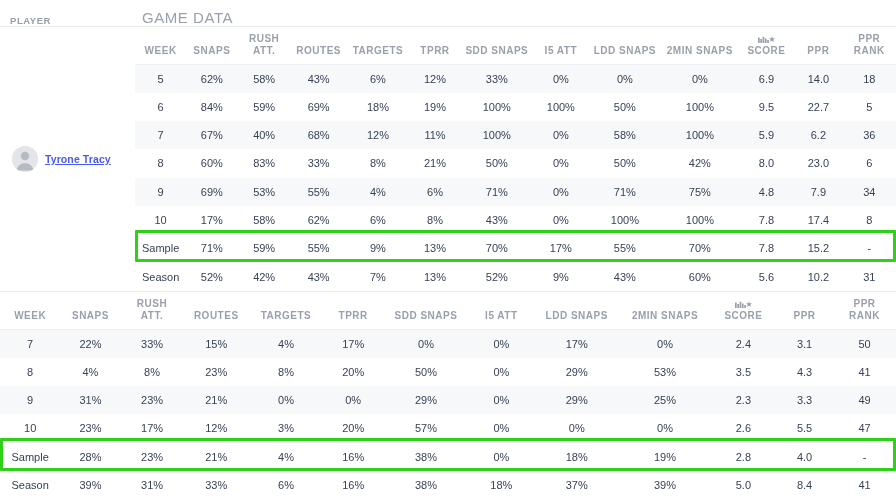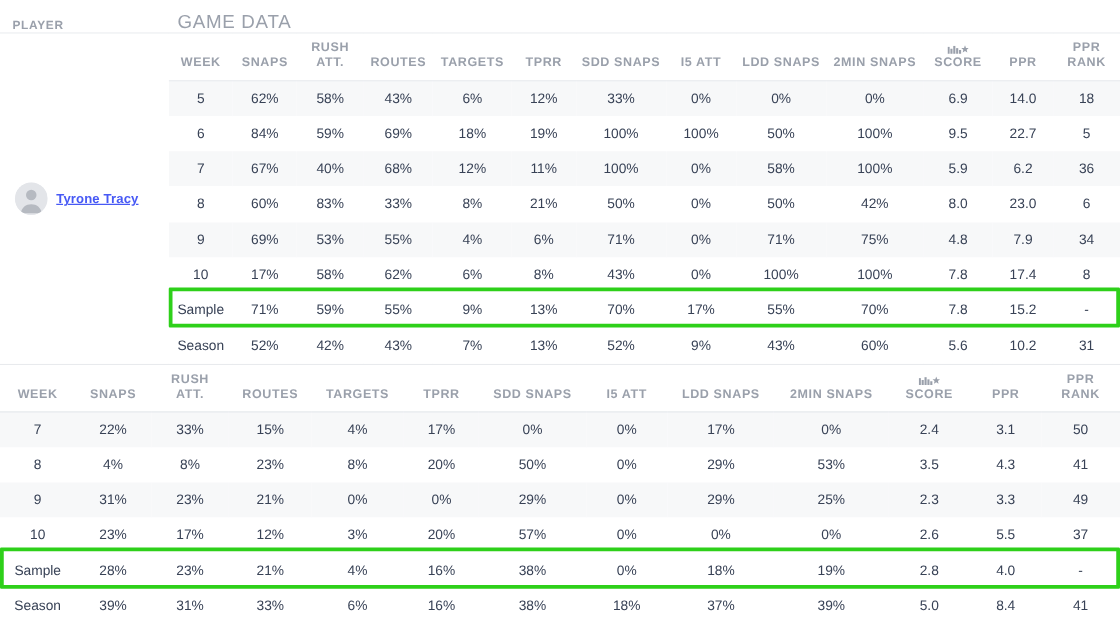--- a/index.html
+++ b/index.html
@@ -420,21 +420,21 @@
                 <td>17%</td>
                 <td>12%</td>
                 <td>3%</td>
                 <td>20%</td>
                 <td>57%</td>
                 <td>0%</td>
                 <td>0%</td>
                 <td>0%</td>
                 <td>2.6</td>
                 <td>5.5</td>
-                <td>37</td>
+                <td>47</td>
               </tr>
               <tr class="summary">
                 <td>Sample</td>
                 <td>28%</td>
                 <td>23%</td>
                 <td>21%</td>
                 <td>4%</td>
                 <td>16%</td>
                 <td>38%</td>
                 <td>0%</td>

